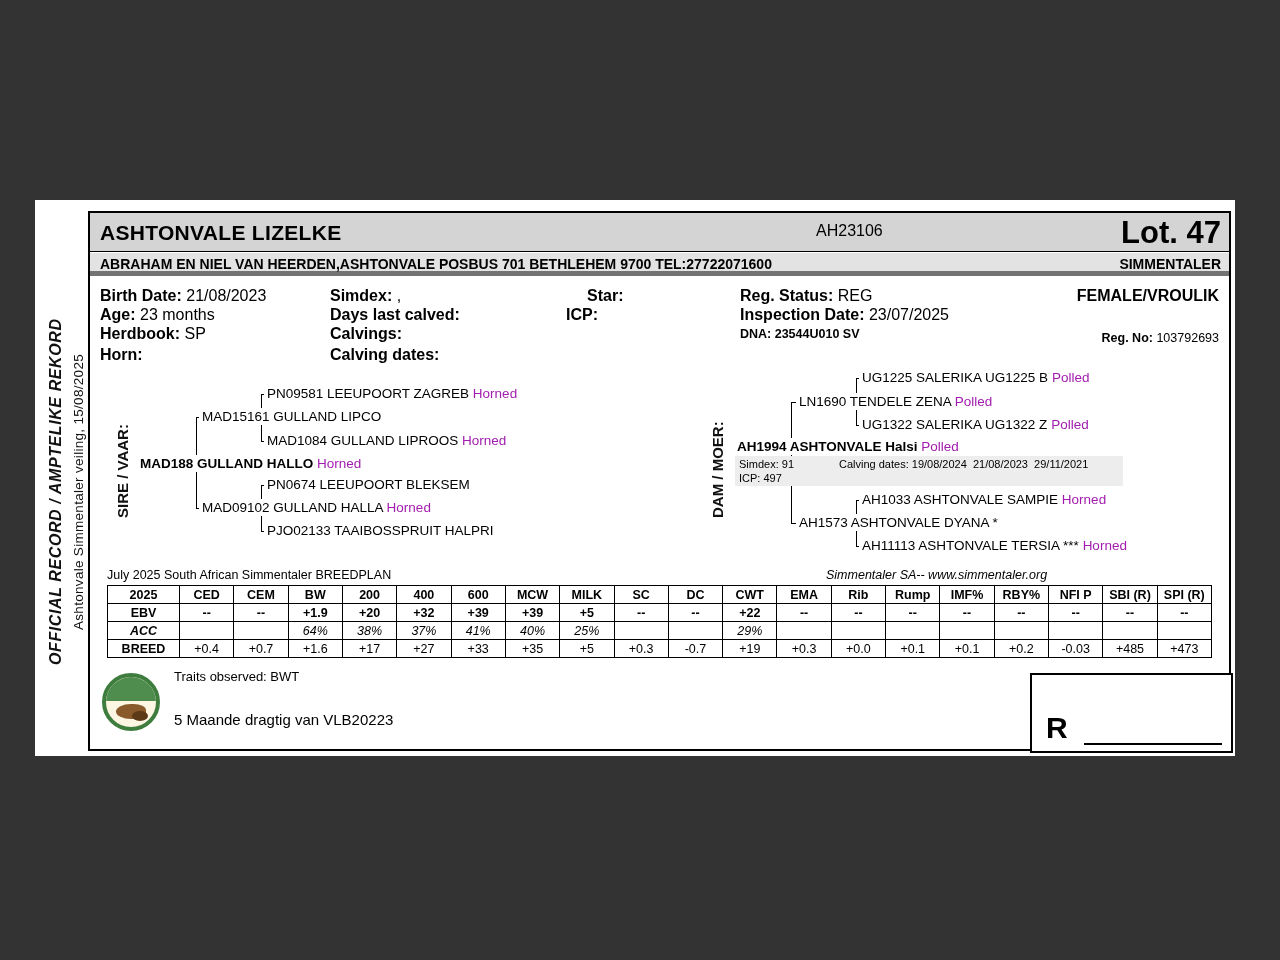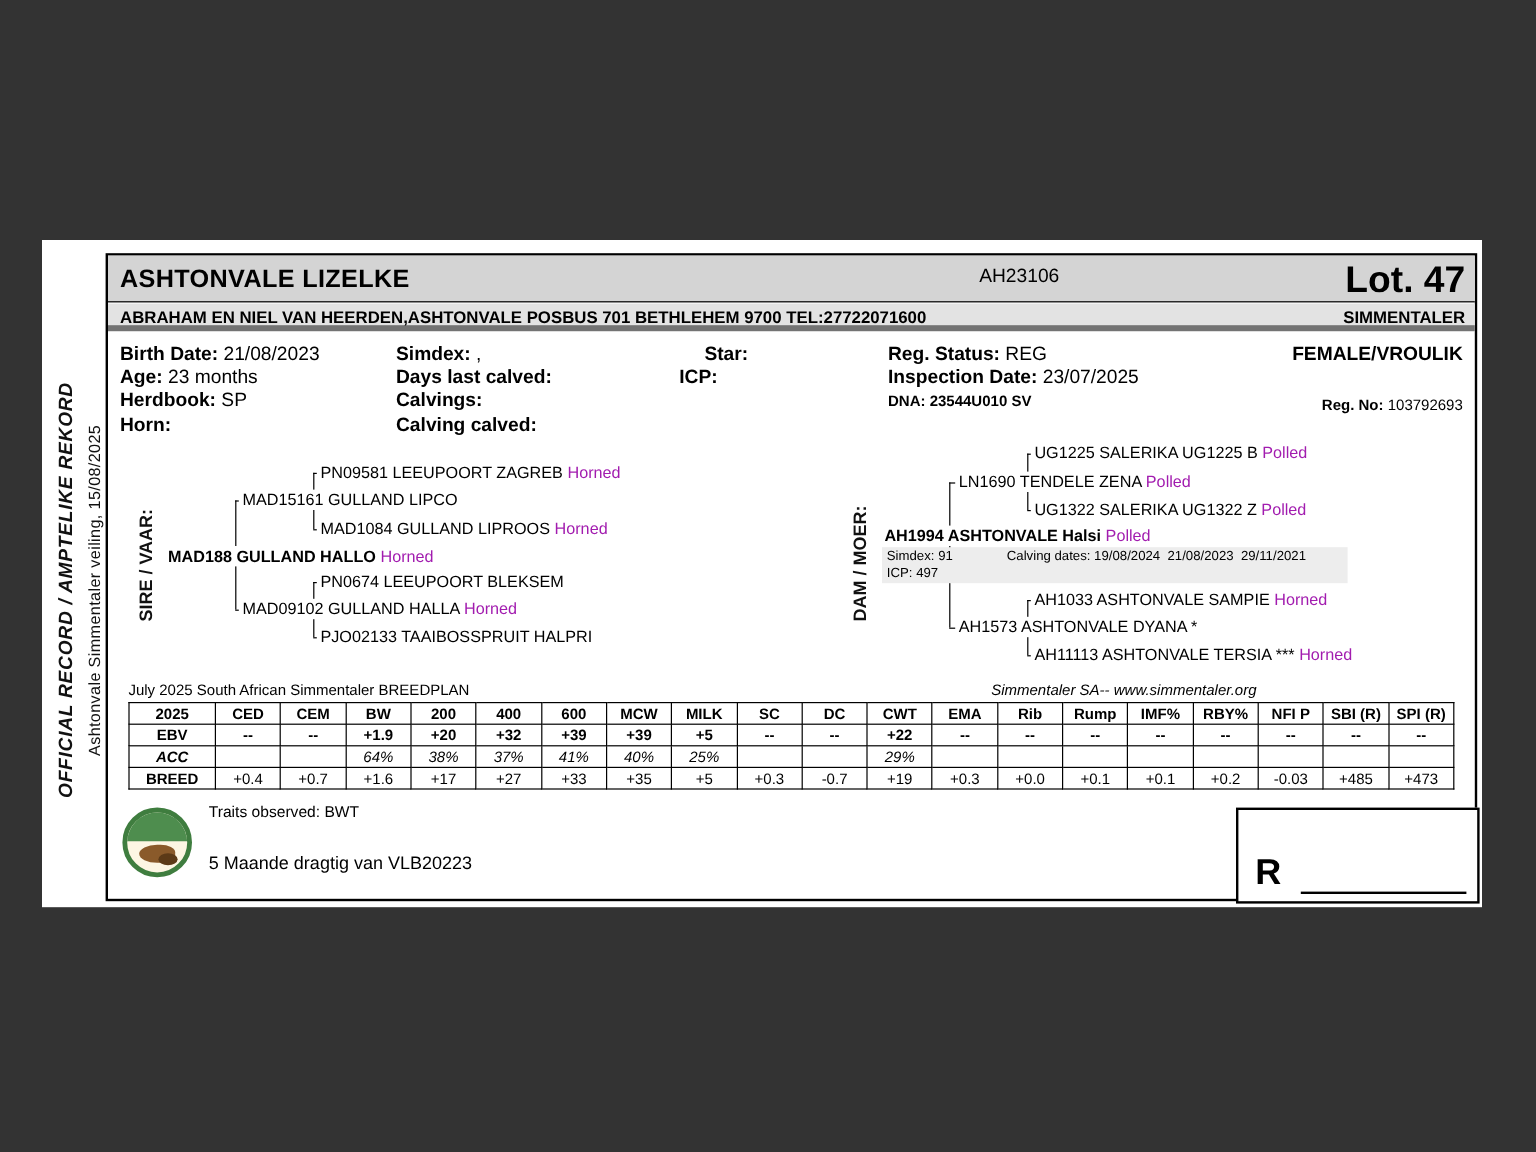--- a/index.html
+++ b/index.html
@@ -91,21 +91,21 @@
       <div class="cell" style="left:240px; top:93px;"><b>Days last calved:</b></div>
       <div class="cell" style="left:476px; top:93px;"><b>ICP:</b></div>
       <div class="cell" style="left:650px; top:93px;"><b>Inspection Date:</b> <span>23/07/2025</span></div>
 
       <div class="cell" style="left:10px; top:112px;"><b>Herdbook:</b> <span>SP</span></div>
       <div class="cell" style="left:240px; top:112px;"><b>Calvings:</b></div>
       <div class="cell small" style="left:650px; top:114px; font-weight:bold;">DNA: 23544U010 SV</div>
       <div class="cell small" style="right:10px; top:118px;"><b>Reg. No:</b> <span>103792693</span></div>
 
       <div class="cell" style="left:10px; top:133px;"><b>Horn:</b></div>
-      <div class="cell" style="left:240px; top:133px;"><b>Calving calved:</b></div>
+      <div class="cell" style="left:240px; top:133px;"><b>Calving dates:</b></div>
 
       <div class="vtext" style="left:24px; top:305px; font-size:15px; font-weight:bold;">SIRE / VAAR:</div>
       <div class="vtext" style="left:619px; top:305px; font-size:15px; font-weight:bold;">DAM / MOER:</div>
 
       <div class="vline" style="left:106px; top:204px; height:91px;"></div>
       <div class="hline" style="left:106px; top:204px; width:7px;"></div>
       <div class="hline" style="left:106px; top:295px; width:7px;"></div>
       <div class="vline" style="left:171px; top:181px; height:47px;"></div>
       <div class="hline" style="left:171px; top:181px; width:7px;"></div>
       <div class="hline" style="left:171px; top:228px; width:7px;"></div>

